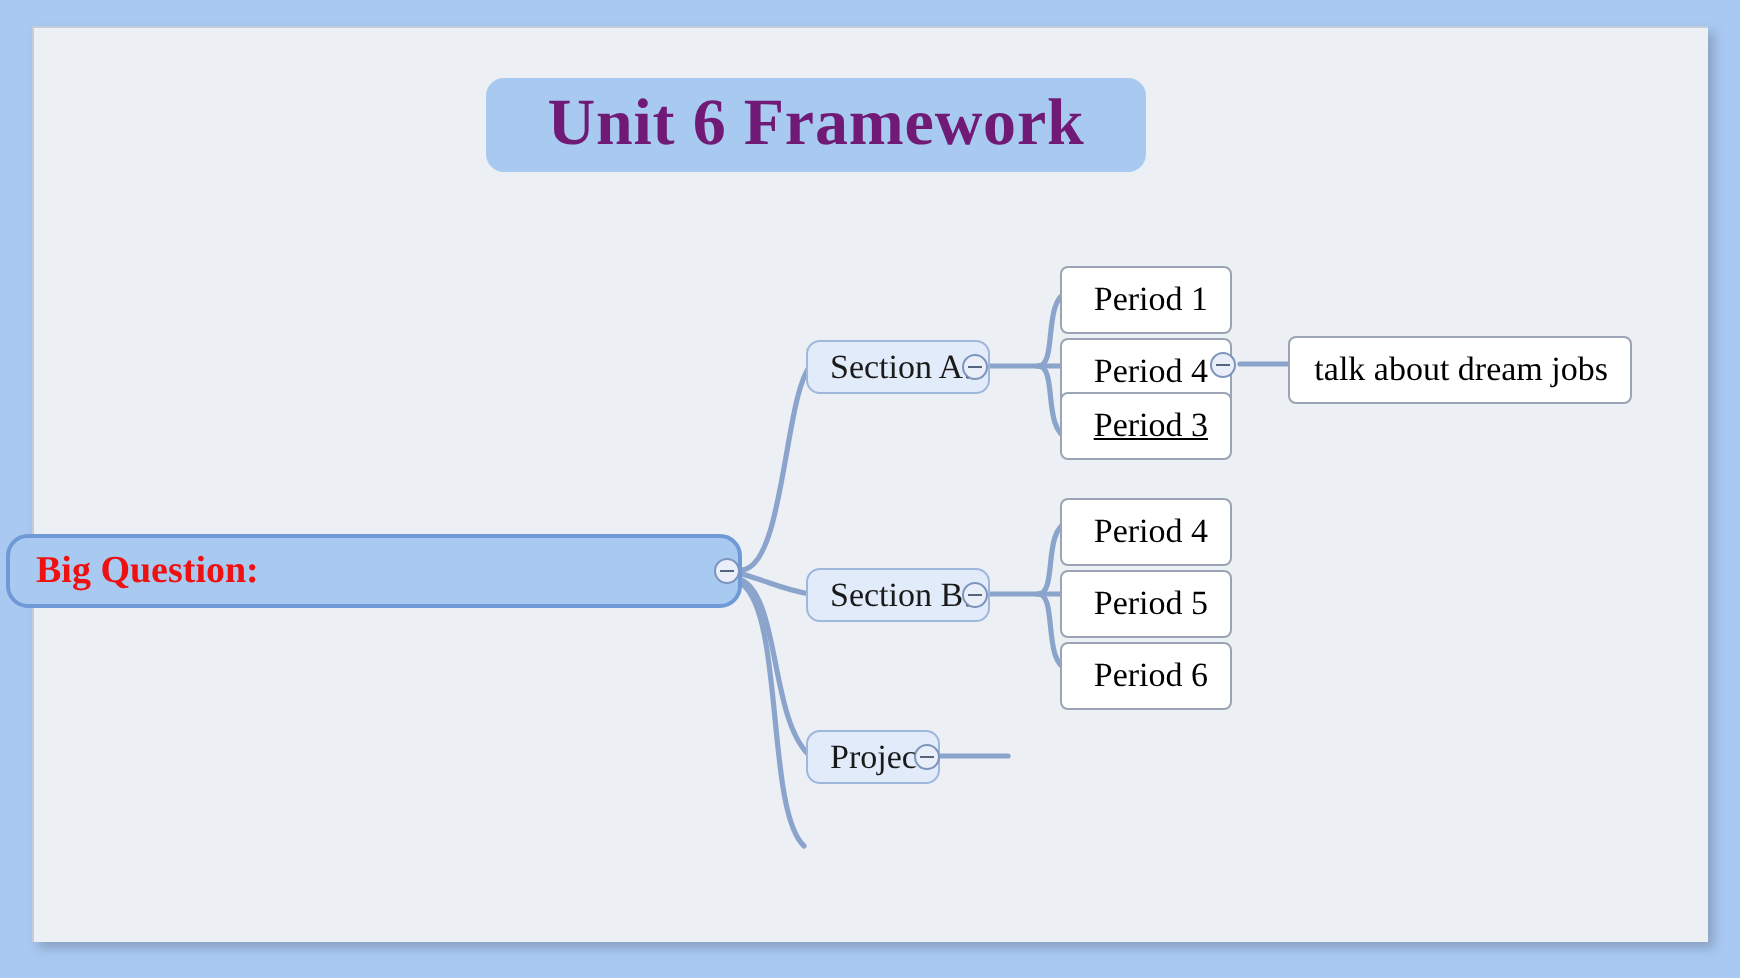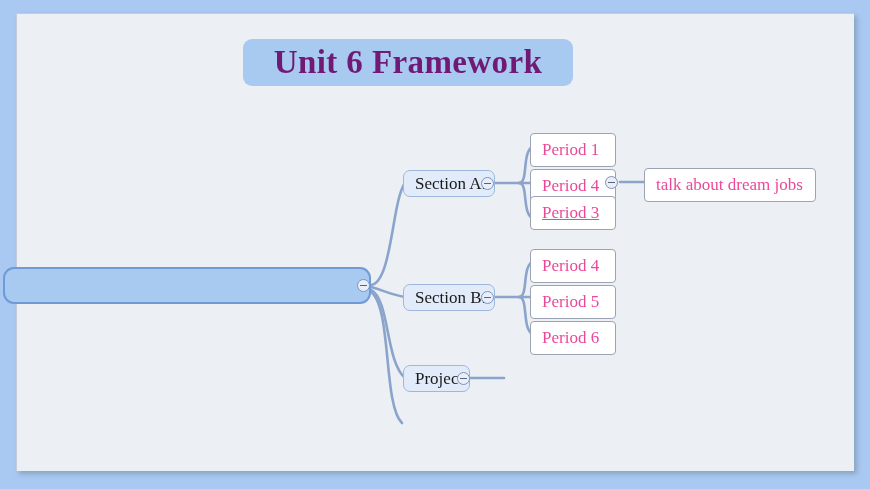--- a/index.html
+++ b/index.html
@@ -89,22 +89,22 @@
     padding: 0 11px;
     font-size: 17px;
     color: #1a1a1a;
   }
   .node-leaf {
     background: #ffffff;
     border: 1px solid #9aa4b4;
     border-radius: 4px;
     padding: 16px 11px;
     font-size: 17px;
-    color: #ec4899;
-    justify-content: flex-start;
+    color: #000000;
+    justify-content: flex-end;
   }
   .collapse {
     position: absolute;
     width: 13px;
     height: 13px;
     border: 1px solid #7d94bb;
     border-radius: 50%;
     background: #e9eef8;
     z-index: 6;
     box-sizing: border-box;
@@ -147,20 +147,21 @@
 
       <path d="M470,378 L504,378"></path>
     </g>
   </svg>
 
   <div id="title-box">
     <span id="title-text">Unit 6 Framework</span>
   </div>
 
   <div class="node node-root" style="left:3px; top:267px; width:368px; height:37px;">
+    <span class="redbit">Big Question:</span>
   </div>
   <span class="collapse" style="left:357px; top:279px;"></span>
 
   <div class="node node-branch" style="left:403px; top:170px; width:92px; height:27px;">
     <span>Section A:</span>
   </div>
   <span class="collapse" style="left:481px; top:177px;"></span>
 
   <div class="node node-leaf" style="left:530px; top:133px; width:86px; height:26px;">
     <span>Period 1</span>

